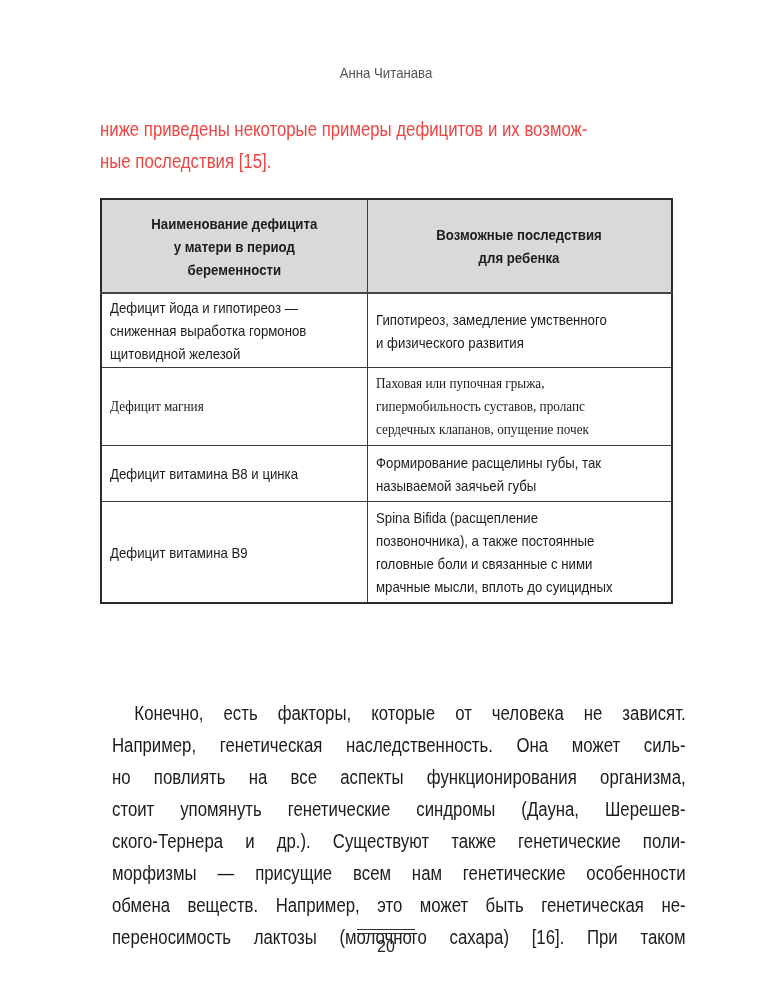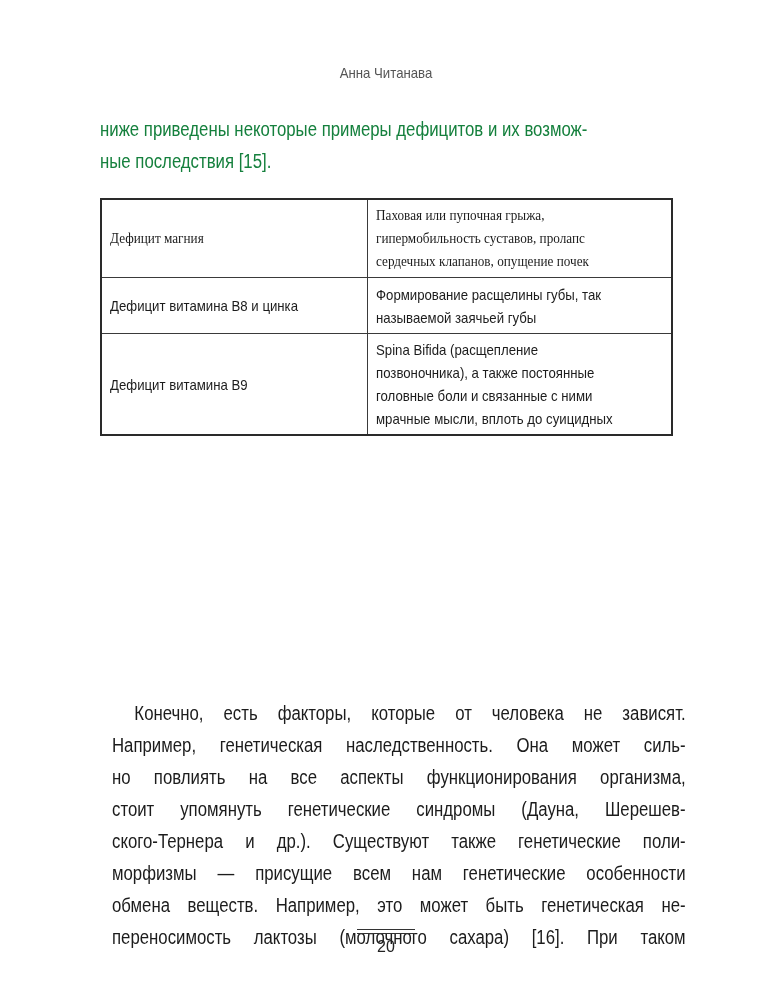--- a/index.html
+++ b/index.html
@@ -1,18 +1,18 @@
 <!DOCTYPE html>
 <html><head>
 <meta charset="utf-8">
 <style>
   html, body { margin: 0; padding: 0; background: #ffffff; }
   body { width: 772px; height: 1001px; position: relative; overflow: hidden; color: #1a1a1a; font-family: "Liberation Sans", sans-serif; }
   .running-head { position: absolute; top: 64px; left: 0; width: 772px; text-align: center; font-size: 15px; color: #555; font-stretch: condensed; transform: scaleX(0.88); transform-origin: center; }
-  .intro { position: absolute; top: 113px; left: 100px; width: 590px; font-size: 19.5px; line-height: 32px; color: #15803d; }
+  .intro { position: absolute; top: 113px; left: 100px; width: 590px; font-size: 19.5px; line-height: 32px; color: #ef4444; }
   .intro p { margin: 0; transform: scaleX(0.86); transform-origin: left; white-space: nowrap; }
   table.deficits { position: absolute; top: 198px; left: 100px; width: 573px; border-collapse: collapse; font-size: 15px; color: #1c1c1c; }
   table.deficits th, table.deficits td { border: 1.5px solid #3a3a3a; padding: 0 8px; vertical-align: middle; }
   table.deficits th { background: #d9d9d9; font-weight: bold; text-align: center; line-height: 23px; height: 92px; }
   table.deficits td { line-height: 23px; }
   table.deficits td.col1 { width: 249px; }
   table.deficits tr.header-row th { border-bottom: 2px solid #444; }
   .cell-text { display: inline-block; transform: scaleX(0.88); transform-origin: left; white-space: pre-line; }
   th .cell-text { transform-origin: center; }
   table.deficits { border: 2px solid #2a2a2a; }
@@ -32,20 +32,34 @@
 
 <div class="running-head">Анна Читанава</div>
 
 <div class="intro">
   <p>ниже приведены некоторые примеры дефицитов и их возмож-</p>
   <p>ные последствия [15].</p>
 </div>
 
 <table class="deficits">
   <tbody>
+      <tr class="header-row">
+    <th class="col1"><span class="cell-text">Наименование дефицита
+у матери в период
+беременности</span></th>
+    <th><span class="cell-text">Возможные последствия
+для ребенка</span></th>
+  </tr>
+  <tr class="r1">
+    <td class="col1"><span class="cell-text">Дефицит йода и гипотиреоз —
+сниженная выработка гормонов
+щитовидной железой</span></td>
+    <td><span class="cell-text">Гипотиреоз, замедление умственного
+и физического развития</span></td>
+  </tr>
   <tr class="r2">
     <td class="col1"><span class="cell-text">Дефицит магния</span></td>
     <td><span class="cell-text">Паховая или пупочная грыжа,
 гипермобильность суставов, пролапс
 сердечных клапанов, опущение почек</span></td>
   </tr>
   <tr class="r3">
     <td class="col1"><span class="cell-text">Дефицит витамина В8 и цинка</span></td>
     <td><span class="cell-text">Формирование расщелины губы, так
 называемой заячьей губы</span></td>

